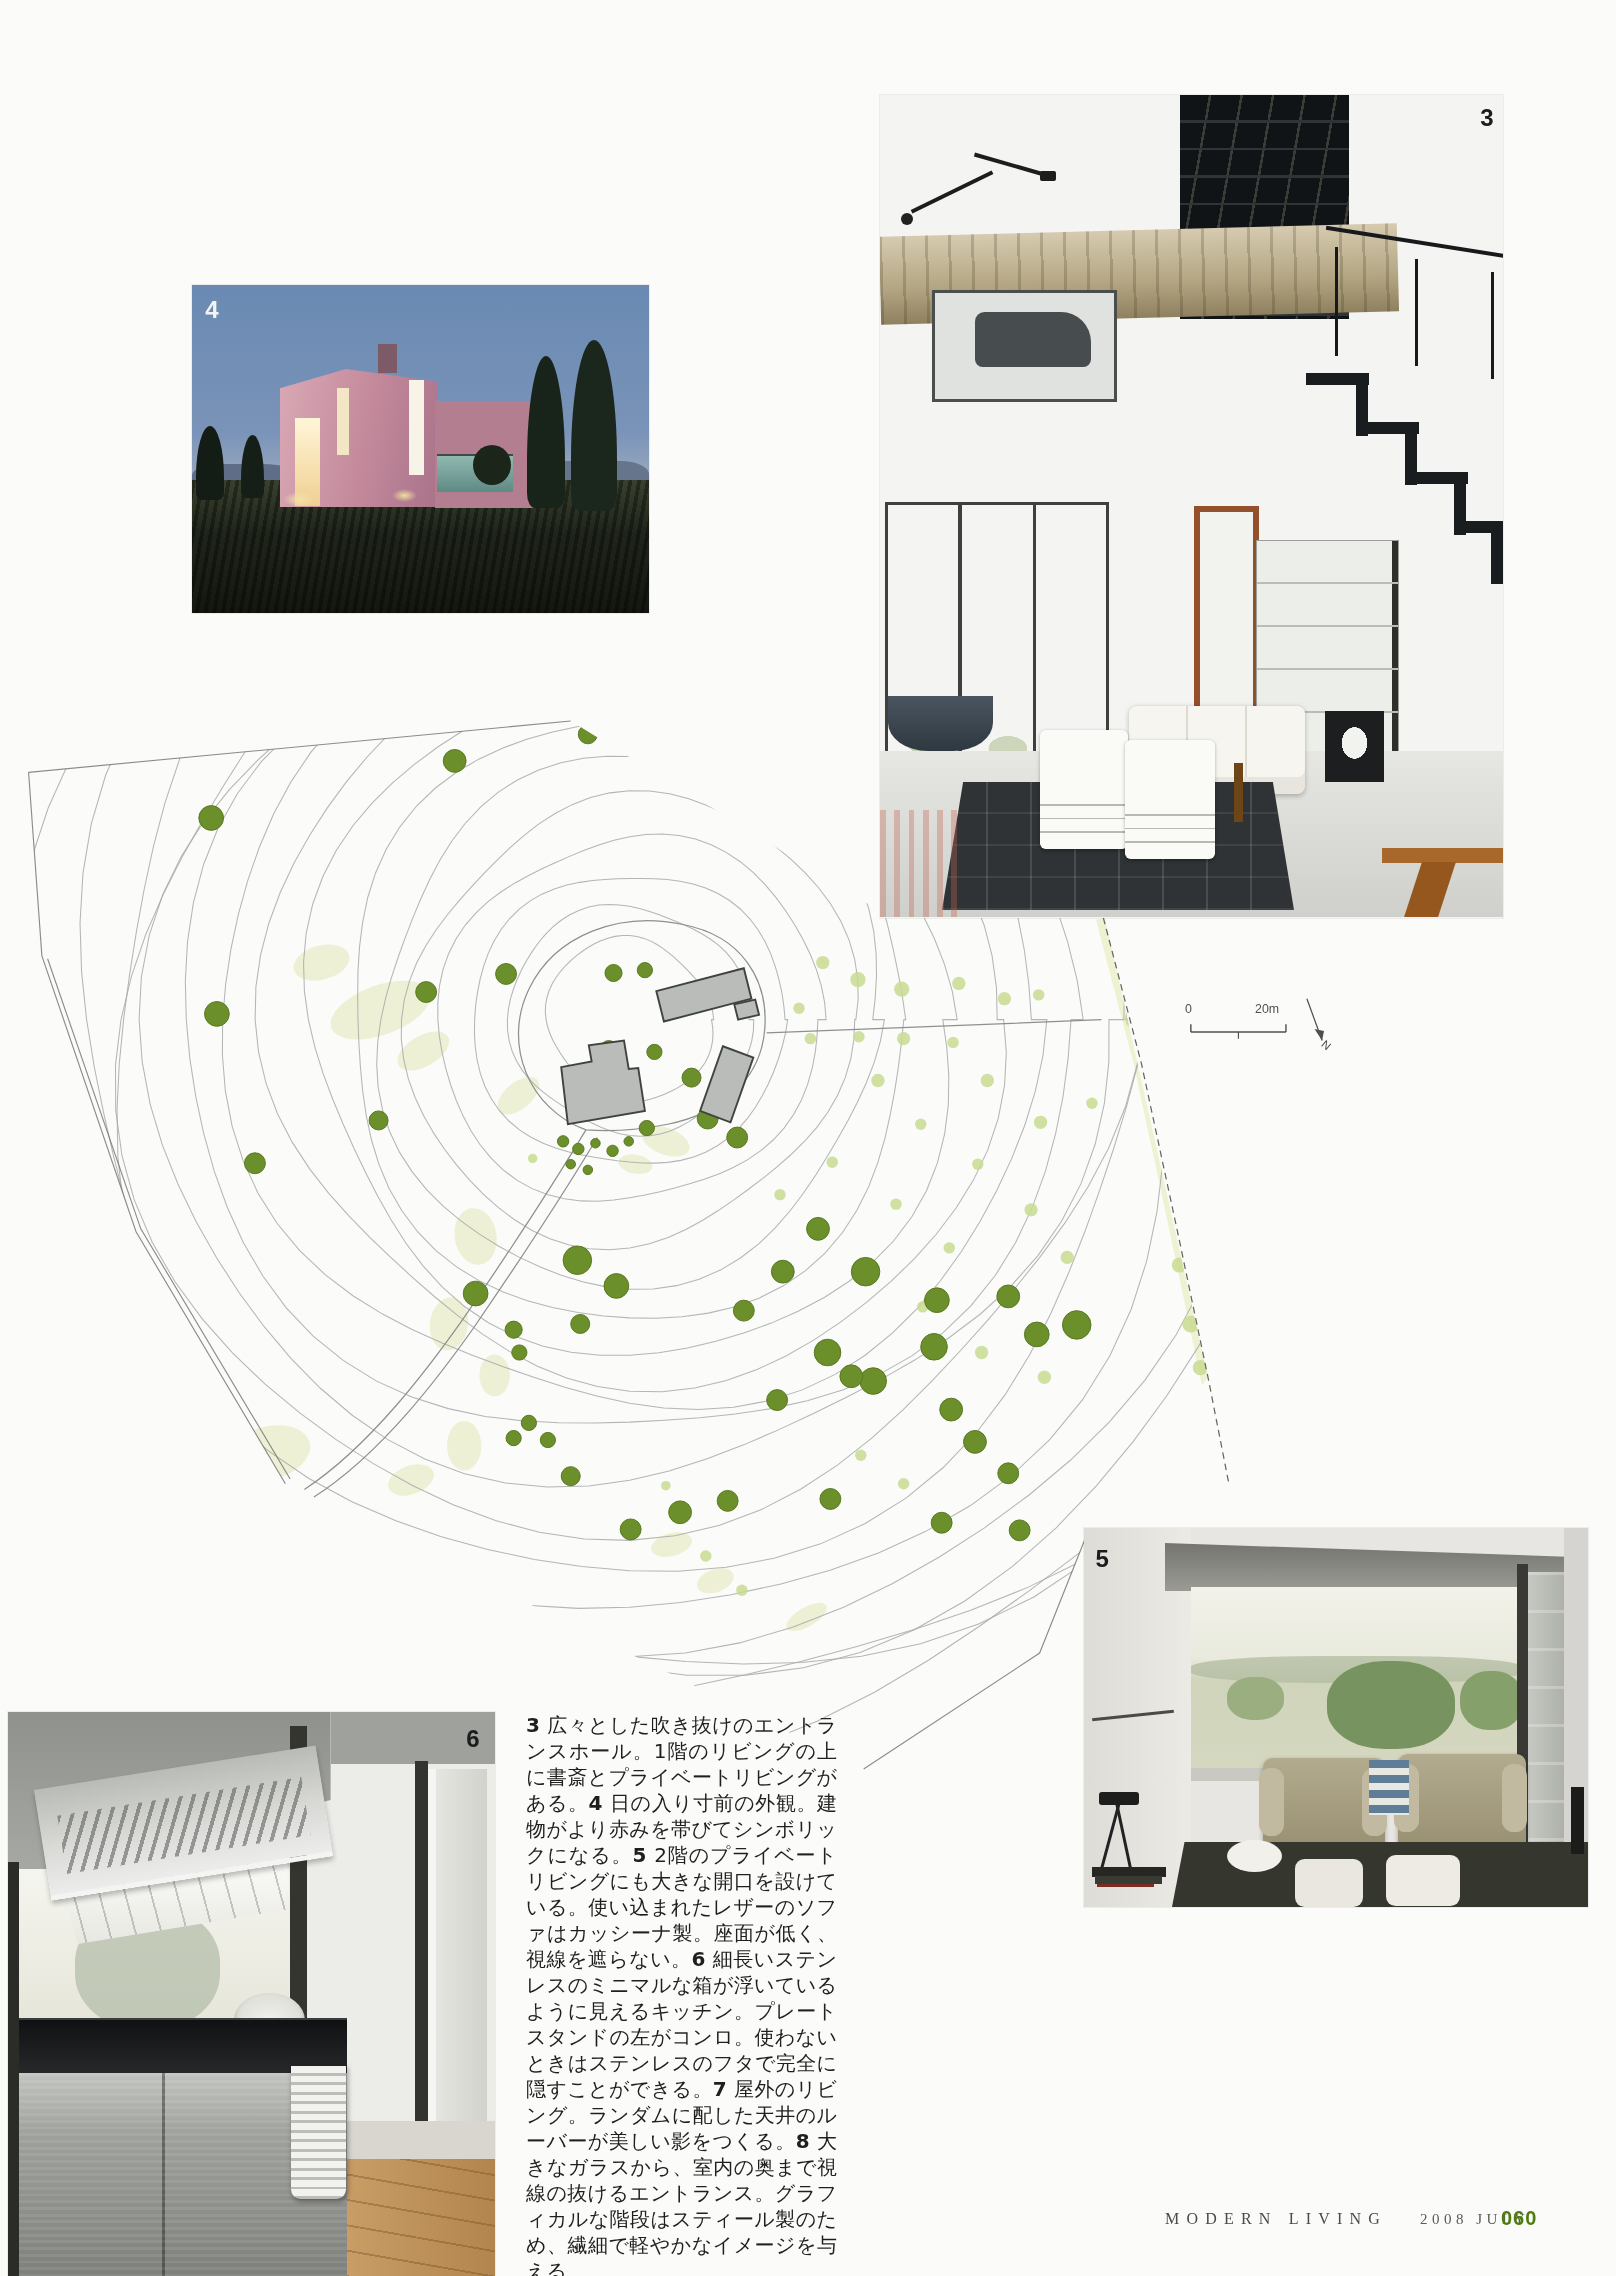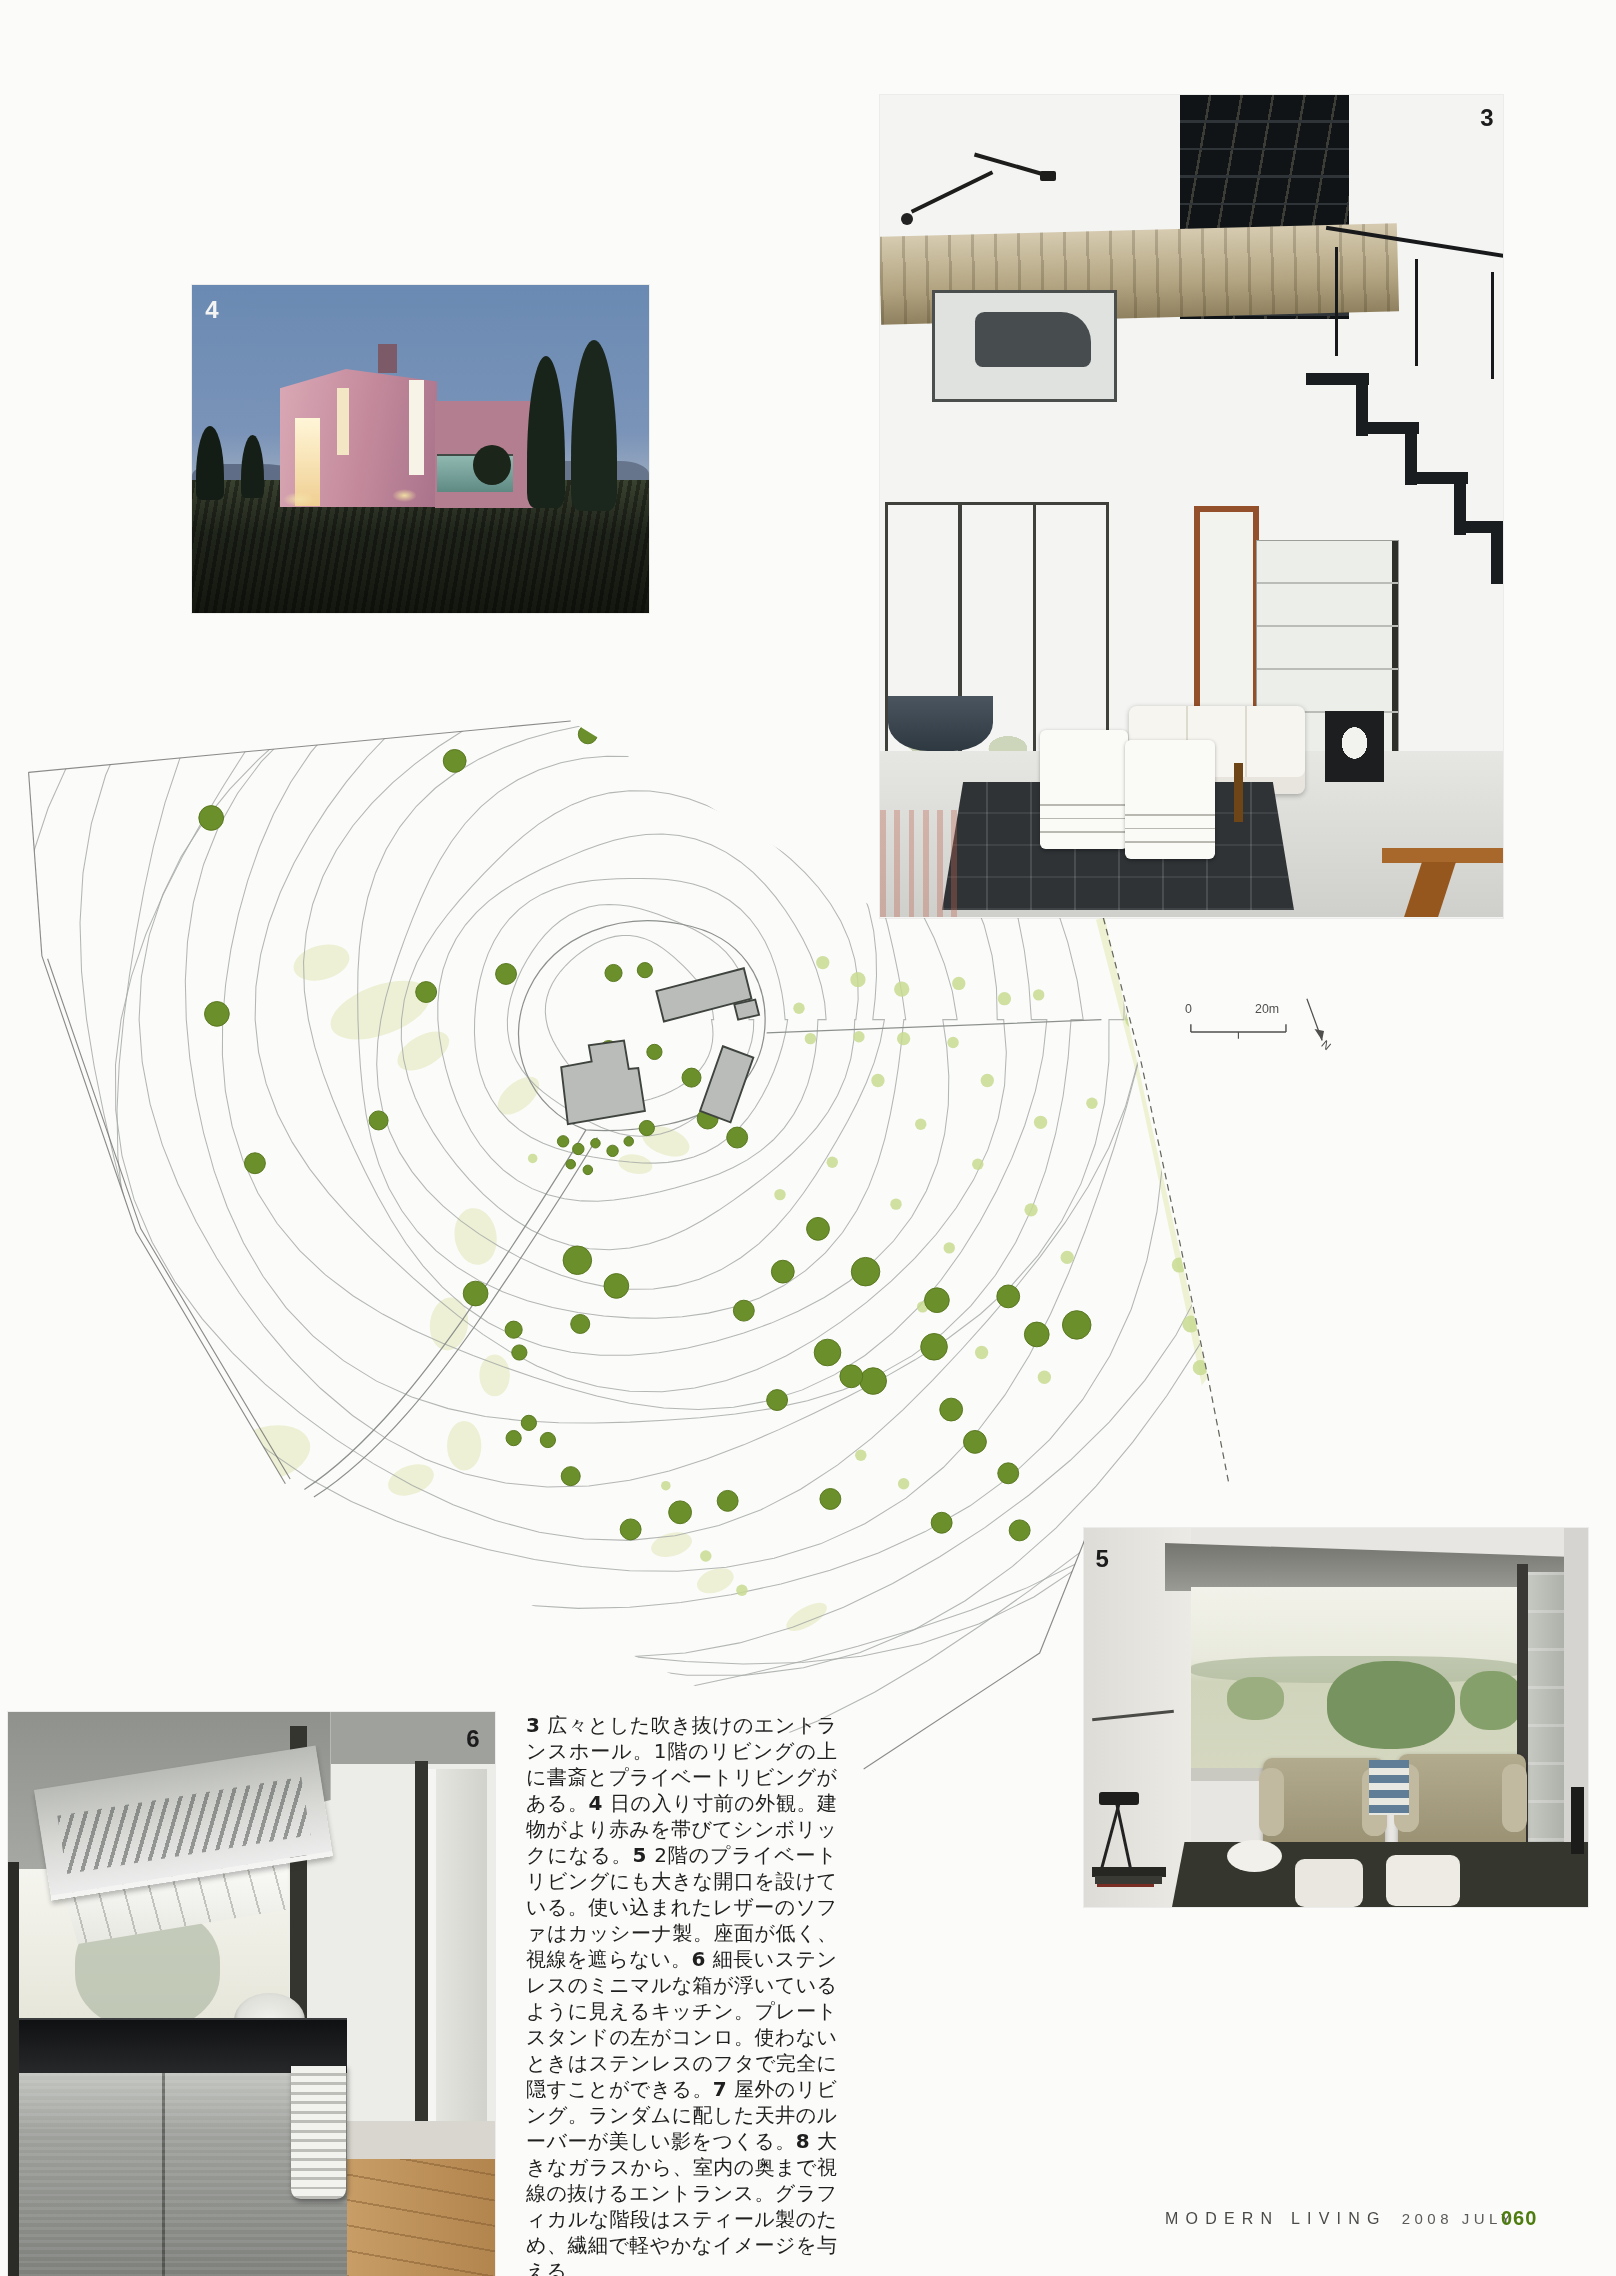--- a/index.html
+++ b/index.html
@@ -157,22 +157,22 @@
     background:linear-gradient(180deg,#c2c4c0 0%,#9fa19d 30%,#7e807c 100%);
     background-image:repeating-linear-gradient(180deg,rgba(255,255,255,.08) 0 2.9px,transparent 2.9px 6.7px),
       linear-gradient(90deg,transparent 0 143px,rgba(40,40,38,.5) 143px 146px,transparent 146px),
       linear-gradient(180deg,#c2c4c0 0%,#9fa19d 30%,#7e807c 100%);}
   .p6 .towel{left:283px;top:354px;width:55px;height:133px;background:#f2f2ee;border-radius:0 0 9.5px 9.5px;
     background-image:repeating-linear-gradient(0deg,rgba(90,90,85,.35) 0 2.9px,transparent 2.9px 9.5px);box-shadow:1.9px 2.9px 4.8px rgba(0,0,0,.35);}
   
   .caption{position:absolute;left:526px;top:1712px;width:311px;font-size:20px;line-height:26px;
     color:#1f1f1f;text-align:justify;word-break:break-all;font-family:"DejaVu Sans","Liberation Sans",sans-serif;}
   .caption b{font-weight:bold;}
-  .footer{position:absolute;left:1165px;top:2210px;display:flex;gap:15px;align-items:baseline;
-    font-family:Liberation Sans, sans-serif;color:#4a4a48;}
+  .footer{position:absolute;left:1165px;top:2210px;display:flex;gap:33px;align-items:baseline;
+    font-family:Liberation Serif, serif;color:#4a4a48;}
   .footer .mag{font-size:16px;letter-spacing:.45em;}
   .footer .iss{font-size:15px;letter-spacing:.3em;color:#5a5a58;}
   .pageno{position:absolute;left:1501px;top:2207px;font-size:20px;font-weight:bold;color:#4d7c0f;letter-spacing:.05em;}
   .maplabel{position:absolute;font-size:12.4px;color:#4f4f4d;}
   .north{transform:rotate(40deg);font-size:11.4px;}
 </style>
 </head>
 <body>
 
 <div class="page">

